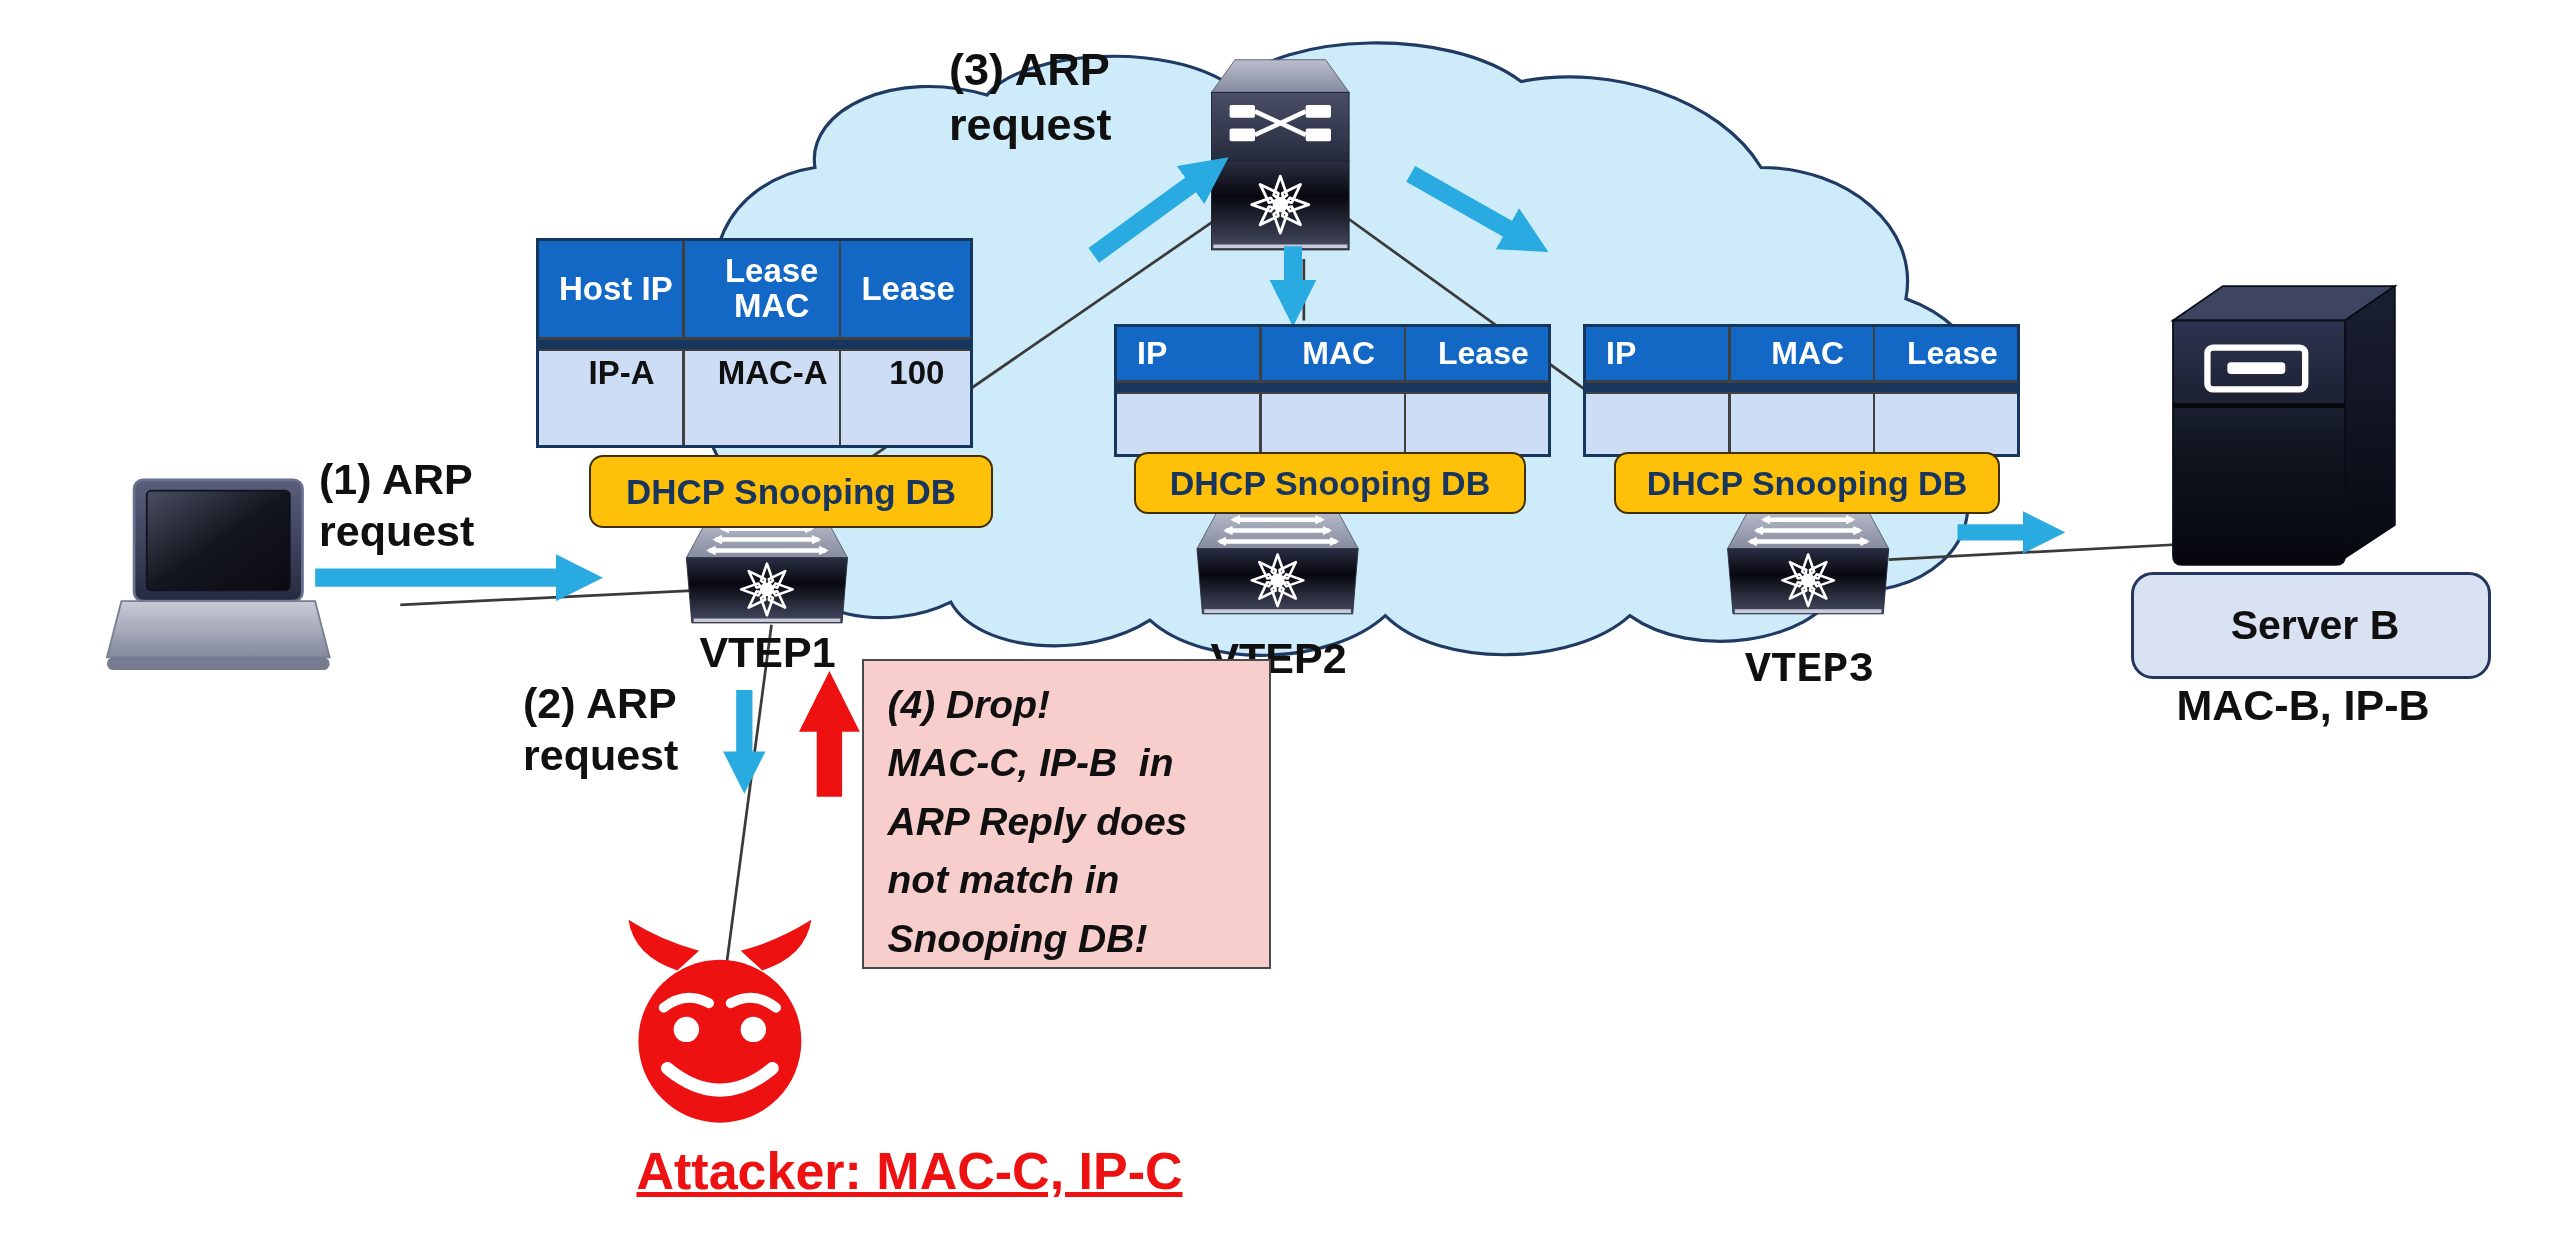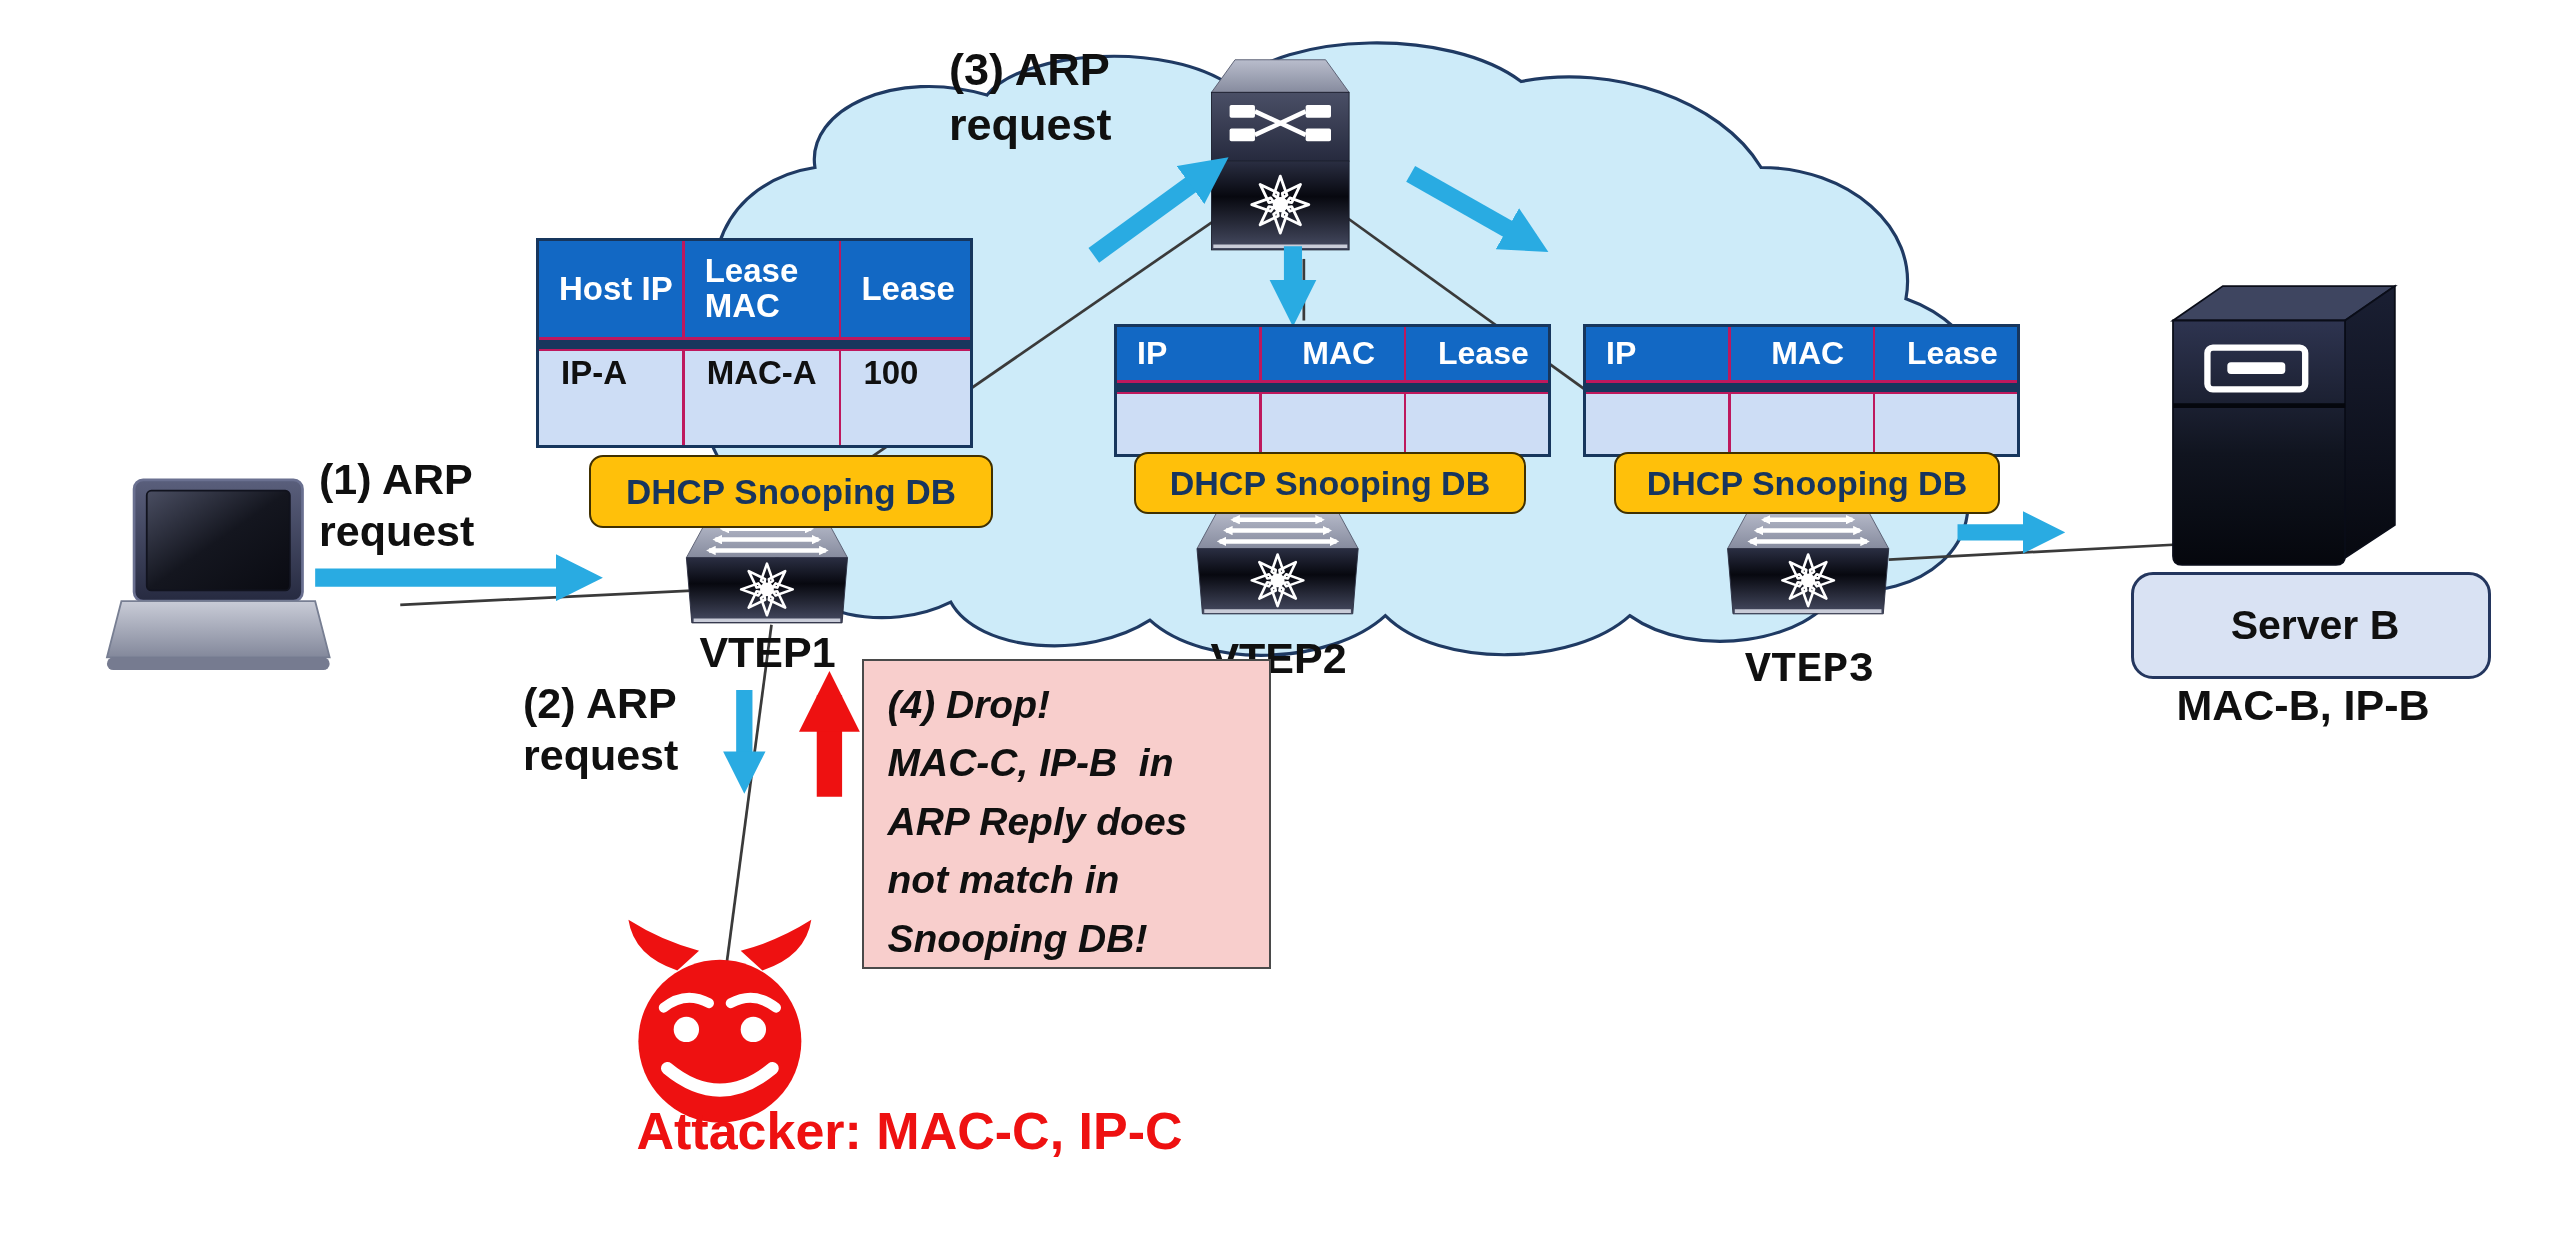--- a/index.html
+++ b/index.html
@@ -3,21 +3,21 @@
 <meta charset="utf-8">
 <style>
   html,body { margin:0; padding:0; background:#ffffff; }
   .stage { position:relative; width:2576px; height:1244px; background:#ffffff;
            font-family:"Liberation Sans", sans-serif; overflow:hidden; }
   .abs { position:absolute; }
 
   svg.layer { position:absolute; left:0; top:0; }
 
   
-  .net-table { display:grid; gap:2.7px; background:#be185d; border:3.6px solid #17365D; }
+  .net-table { display:grid; gap:2.7px; background:#404040; border:3.6px solid #17365D;text-align:center; }
   .net-table .th { background:#1268C4; color:#fff; font-weight:bold;
                    display:flex; align-items:center; padding-left:20px; line-height:1.05; }
   .net-table .th.c { justify-content:center; padding-left:12px; }
   .net-table .divider { grid-column:1 / span 3; background:#17365D; }
   .net-table .td { background:#CDDDF5; color:#101010; font-weight:bold; padding:3px 0 0 22px; }
   .t-big  { font-size:33px; }
   .t-med  { font-size:32px; }
 
   .snoop { background:#FFC00A; border:2.7px solid #403000; border-radius:14px;
            color:#17355E; font-weight:bold; display:flex; align-items:center;
@@ -267,21 +267,21 @@
   </div>
 
   <div class="abs drop-note" style="left:862px; top:659px; width:409px; height:310px;">
     <div>(4) Drop!</div>
     <div>MAC-C, IP-B  in</div>
     <div>ARP Reply does</div>
     <div>not match in</div>
     <div>Snooping DB!</div>
   </div>
 
-  <div class="abs attacker-label" style="left:561px; top:1101px; width:697px;">Attacker: MAC-C, IP-C</div>
+  <div class="abs attacker-label" style="left:561px; top:1141px; width:697px;text-decoration:underline;">Attacker: MAC-C, IP-C</div>
 
 
   <div class="abs node-box" style="left:2131px; top:572px; width:346px; height:101px; border-radius:22px;padding-left:8px;">
     <div>Server B</div>
   </div>
   <div class="abs macb" style="left:2122px; top:681px; width:362px;">MAC-B, IP-B</div>
 
 </div>
 
 

